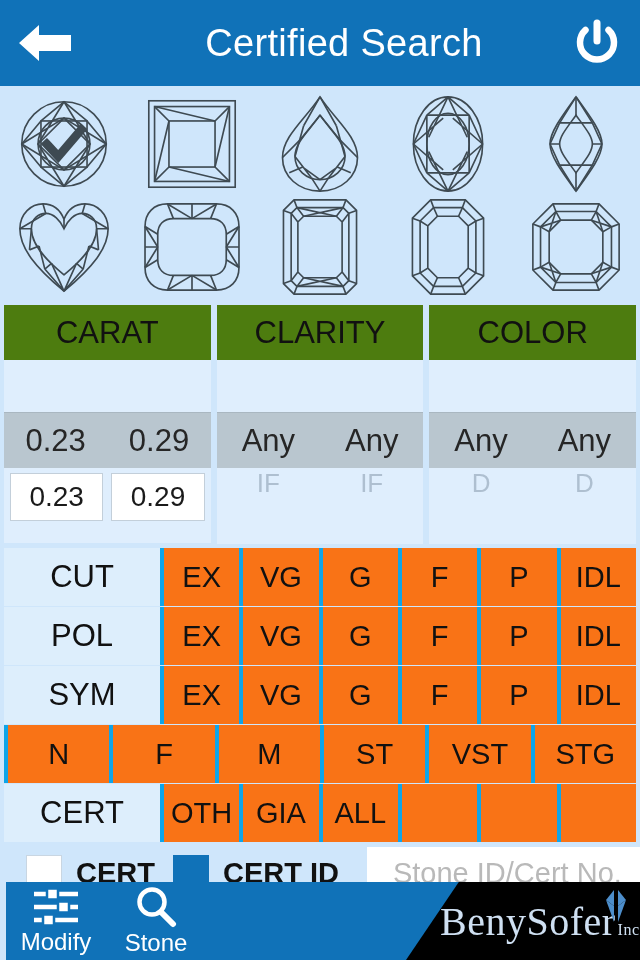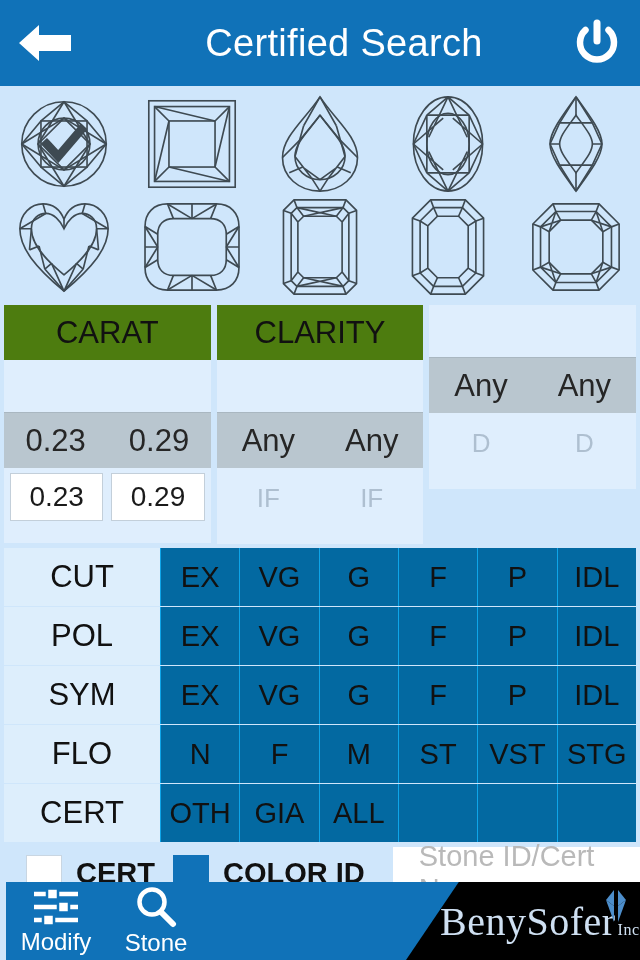--- a/index.html
+++ b/index.html
@@ -54,21 +54,21 @@
   .picker-body { background: #dfeefd; position: relative; }
   .picker-blank { height: 52px; background: #dfeefd; }
   .picker-sel {
     display: flex; background: #b9c6cf; height: 56px;
     align-items: center;
     border-top: 1px solid #a9b7c1;
   }
   .picker-sel .pv {
     flex: 1; text-align: center; font-size: 31px; color: #262626;
   }
-  .picker-next { display: flex; height: 54px; align-items: flex-start; padding-top: 15px; }
+  .picker-next { display: flex; height: 54px; align-items: flex-start; padding-top: 0; }
   .picker-next .pv {
     flex: 1; text-align: center; font-size: 26px; color: #aebfd0;
   }
   .carat-inputs {
     display: flex; gap: 8px; padding: 5px 6px 0;
   }
   .carat-input {
     flex: 1; background: #ffffff; border: 1px solid #c3cfda;
     height: 48px; display: flex; align-items: center; justify-content: center;
     font-size: 28px; color: #1a1a1a;
@@ -77,24 +77,24 @@
 
   
   .grades { margin-top: 4px; padding: 0 4px; }
   .grade-row { display: flex; height: 58px; margin-bottom: 1px; }
   .grade-label {
     width: 156px; background: #ddeefc; display: flex;
     align-items: center; justify-content: center;
     font-size: 31px; color: #111;
   }
   .grade-cell {
-    flex: 1; background: #0369a1; display: flex;
+    flex: 1; background: #f97316; display: flex;
     align-items: center; justify-content: center;
     font-size: 29px; color: #111;
-    border-left: 1px solid #0ea5e9;
+    border-left: 4px solid #0ea5e9;
   }
   .grade-cell.empty { color: transparent; }
 
   
   .idrow {
     display: flex; align-items: center; height: 52px;
     margin-top: 5px; padding-left: 26px;
   }
   .cbox {
     width: 36px; height: 36px; border: 1px solid #c9d6e2; background: #ffffff;
@@ -317,20 +317,21 @@
         </div>
         <div class="picker-next">
           <div class="pv">IF</div>
           <div class="pv">IF</div>
         </div>
         <div class="picker-foot"></div>
       </div>
     </div>
 
     <div class="picker">
+      <div class="picker-title">COLOR</div>
       <div class="picker-body">
         <div class="picker-blank"></div>
         <div class="picker-sel">
           <div class="pv">Any</div>
           <div class="pv">Any</div>
         </div>
         <div class="picker-next">
           <div class="pv">D</div>
           <div class="pv">D</div>
         </div>
@@ -365,21 +366,20 @@
       <div class="grade-label">SYM</div>
       <div class="grade-cell">EX</div>
       <div class="grade-cell">VG</div>
       <div class="grade-cell">G</div>
       <div class="grade-cell">F</div>
       <div class="grade-cell">P</div>
       <div class="grade-cell">IDL</div>
     </div>
 
     <div class="grade-row">
-      <div class="grade-label">FLO</div>
       <div class="grade-cell">N</div>
       <div class="grade-cell">F</div>
       <div class="grade-cell">M</div>
       <div class="grade-cell">ST</div>
       <div class="grade-cell">VST</div>
       <div class="grade-cell">STG</div>
     </div>
 
     <div class="grade-row">
       <div class="grade-label">CERT</div>
@@ -389,21 +389,21 @@
       <div class="grade-cell empty"></div>
       <div class="grade-cell empty"></div>
       <div class="grade-cell empty"></div>
     </div>
   </div>
 
   <div class="idrow">
     <div class="cbox"></div>
     <div class="cblabel">CERT</div>
     <div class="cbox checked"></div>
-    <div class="cblabel">COLOR ID</div>
+    <div class="cblabel">CERT ID</div>
     <div class="id-input">Stone ID/Cert No.</div>
   </div>
 
   <div class="tabbar">
 
     <div class="tab">
       <svg width="50" height="40" viewBox="0 0 50 40">
         <g stroke="#ffffff" stroke-width="4.5">
           <line x1="3" y1="7" x2="47" y2="7"></line>
           <line x1="3" y1="20" x2="47" y2="20"></line>

